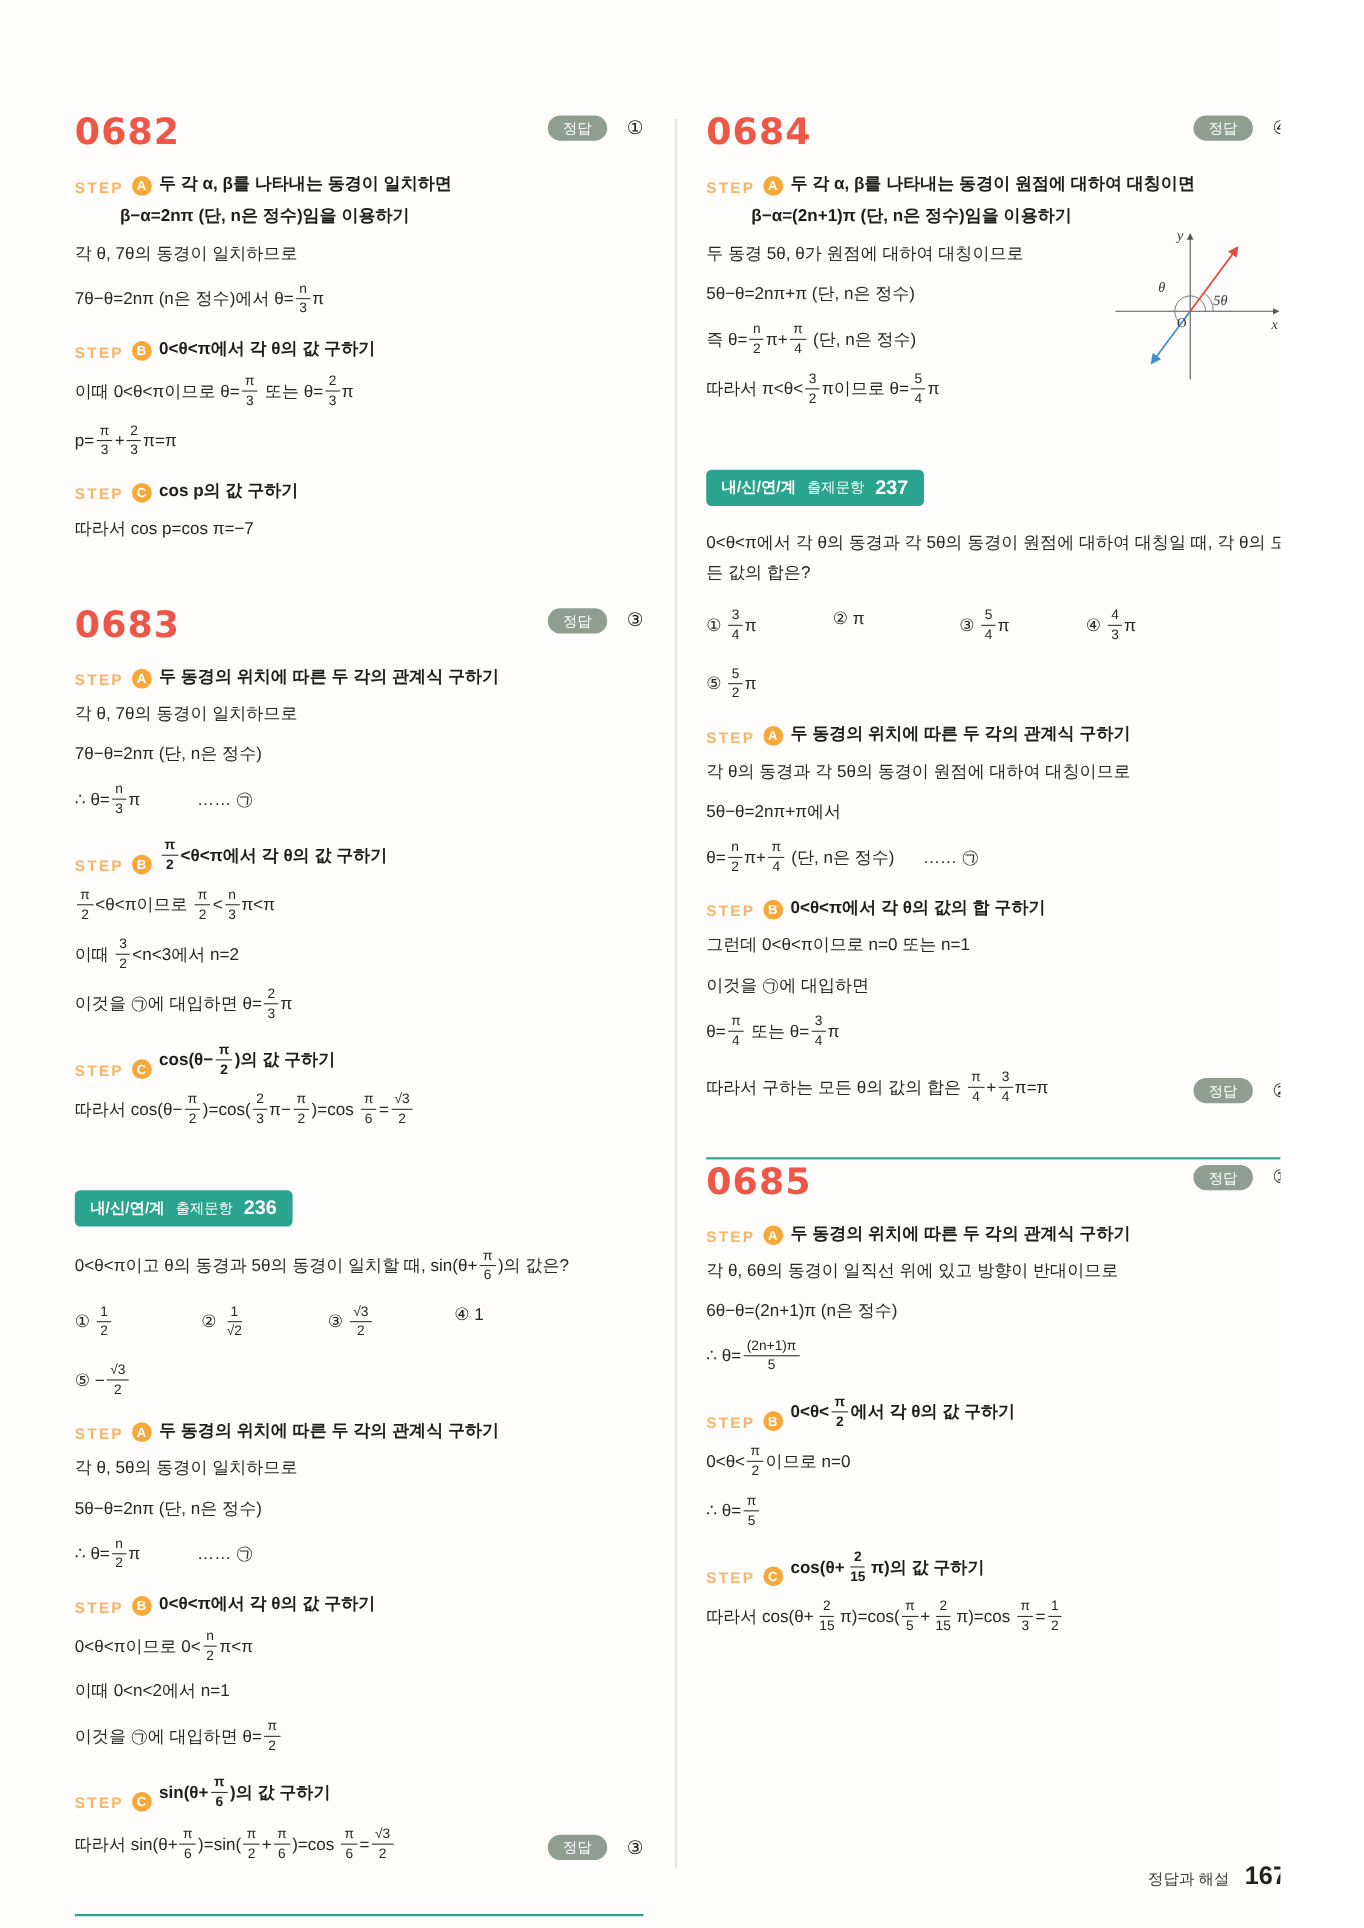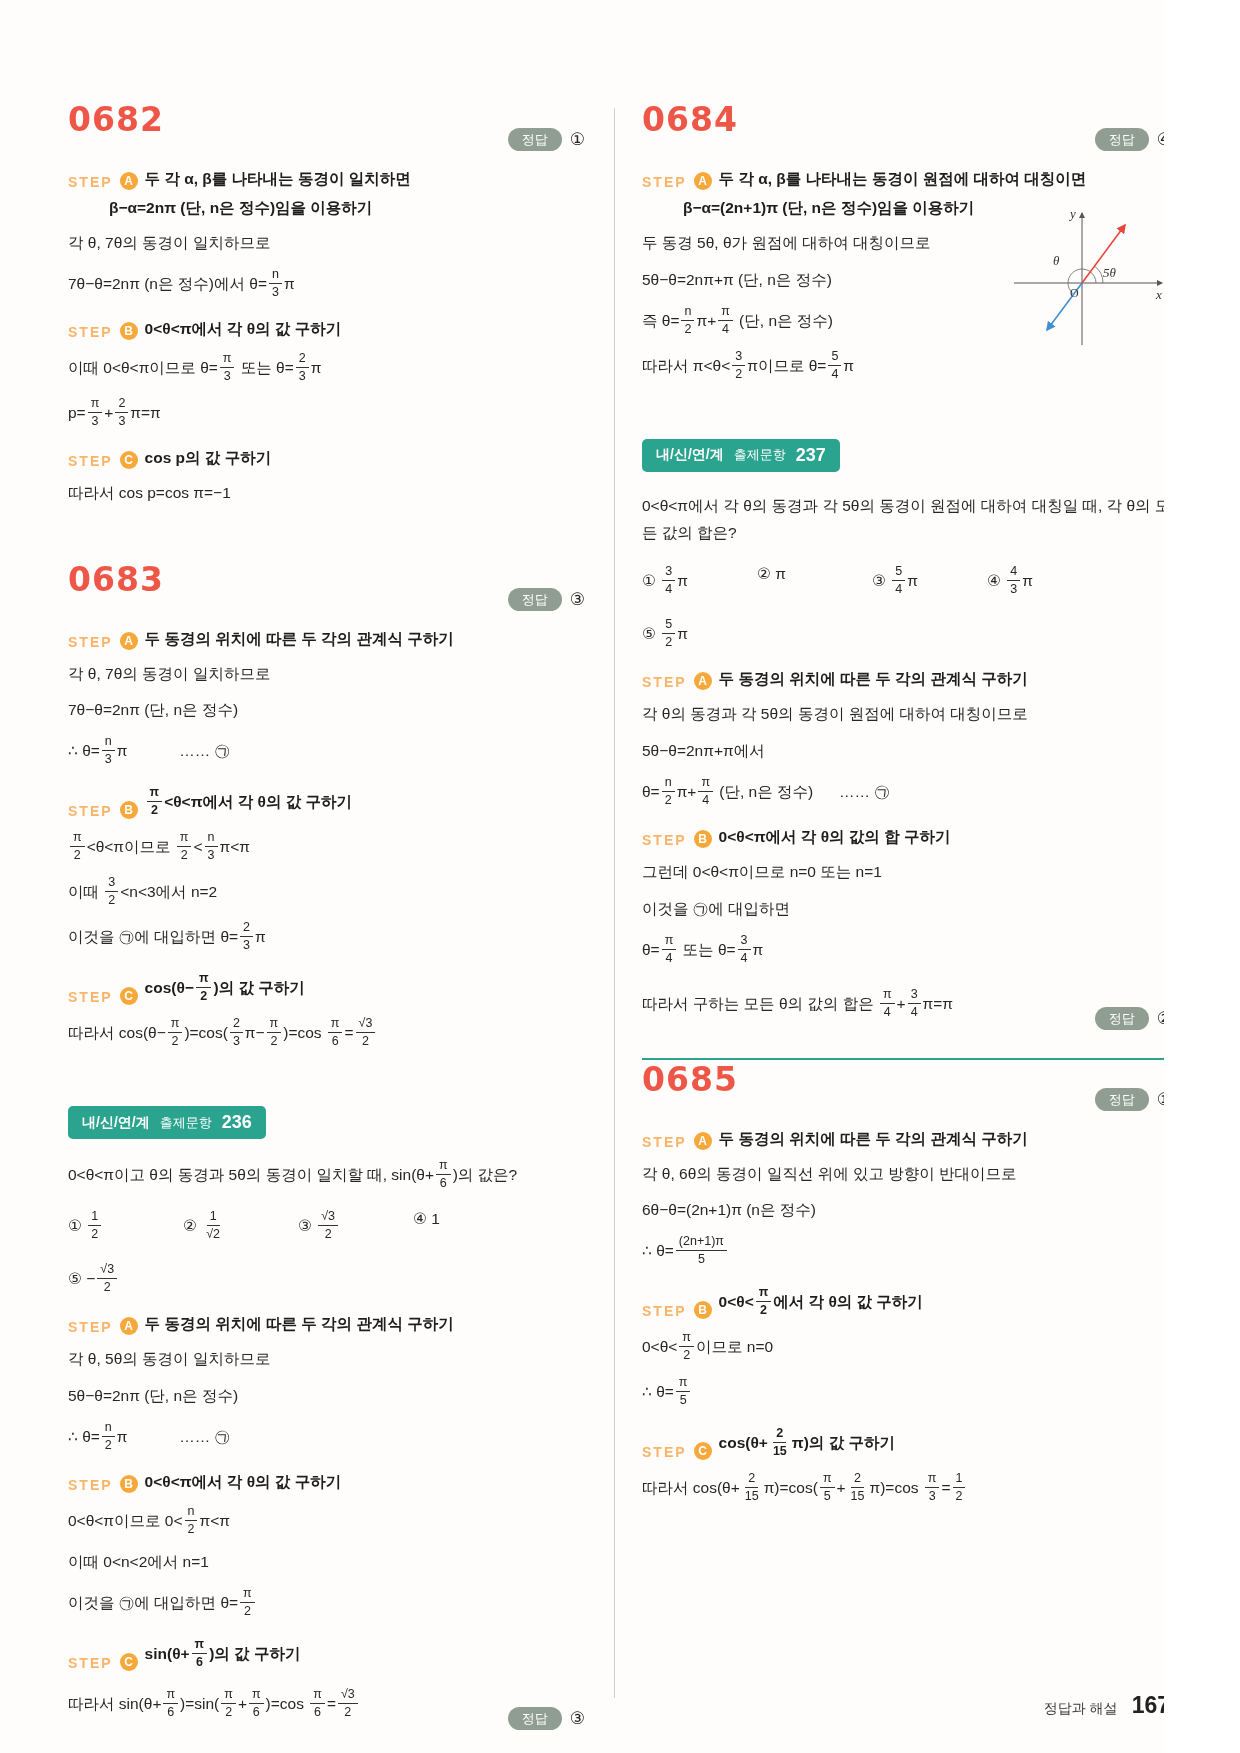--- a/index.html
+++ b/index.html
@@ -7,39 +7,39 @@
   .page{position:relative;width:1164px;height:1753px;background:#fefdfb;
         font-family:"Liberation Sans","DejaVu Sans",sans-serif;color:#262626;font-size:16px;overflow:hidden}
   .divider{position:absolute;left:614px;top:108px;width:1px;height:1590px;background:#cfcfcf}
   .col{position:absolute;top:100px}
   .col-left{left:68px;width:517px}
   .col-right{left:642px;width:530px}
 
   .problem + .problem{margin-top:54px}
   .prob-head{display:flex;justify-content:space-between;align-items:flex-start;margin-bottom:16px}
   .prob-num{font-size:33px;font-weight:700;color:#ee5747;letter-spacing:1px;font-family:"DejaVu Sans",sans-serif}
-  .answer-chip{display:inline-flex;align-items:center;gap:8px;margin-top:28px;flex:none}
+  .answer-chip{display:inline-flex;align-items:center;gap:18px;margin-top:5px;flex:none}
   .badge{background:#8f9e91;color:#fff;font-size:13px;line-height:1;padding:5px 14px;border-radius:12px}
   .ans-circle{font-size:17px;color:#222}
 
   .step{margin-top:18px}
   .step-head{display:flex;align-items:flex-end;gap:7px;margin-bottom:8px}
   .step-word{color:#f8b468;font-weight:700;font-size:14px;letter-spacing:2px}
   .step-circle{width:18px;height:18px;border-radius:50%;background:#f7a83a;color:#fff;font-size:12px;font-weight:700;
                display:inline-flex;align-items:center;justify-content:center;flex:none}
   .step-title{font-weight:700;color:#1d1d1d;font-size:15.5px}
   .step-title2{font-weight:700;color:#1d1d1d;font-size:15.5px;margin:2px 0 10px 41px}
   .line{margin:12px 0;line-height:1.6;font-size:15.5px;white-space:pre-wrap}
 
   .fr{display:inline-flex;flex-direction:column;align-items:center;vertical-align:middle;
       font-size:12.5px;line-height:1.2;margin:0 2px;transform:translateY(-1px)}
   .fr .fn{border-bottom:1px solid #333;padding:0 3px 1px}
   .fr .fd{padding:1px 3px 0}
 
-  .naesin{margin-top:56px;border-bottom:2px solid #2aa38f;padding-bottom:28px}
+  .naesin{margin-top:56px;border-bottom:2px solid #2aa38f;padding-bottom:40px}
   .naesin-head{display:inline-flex;align-items:center;gap:10px;background:#2aa38f;color:#fff;
                border-radius:5px;padding:6px 14px;margin-bottom:16px}
   .naesin-series{font-weight:700;font-size:14px}
   .naesin-sub{font-size:13px}
   .naesin-num{font-weight:700;font-size:18px}
   .question{font-size:15.5px;line-height:1.8;margin:4px 0 18px;white-space:pre-wrap}
   .choices{display:grid;grid-template-columns:repeat(4,1fr);row-gap:20px;max-width:460px;margin:16px 0 14px}
   .choice{font-size:15.5px;white-space:pre-wrap}
 
   .final-row{display:flex;justify-content:space-between;align-items:center;margin-top:6px;gap:10px}
@@ -93,21 +93,21 @@
         </div>
         <p class="line">이때 0&lt;θ&lt;π이므로 θ=<span class="fr"><span class="fn">π</span><span class="fd">3</span></span> 또는 θ=<span class="fr"><span class="fn">2</span><span class="fd">3</span></span>π</p>
         <p class="line">p=<span class="fr"><span class="fn">π</span><span class="fd">3</span></span>+<span class="fr"><span class="fn">2</span><span class="fd">3</span></span>π=π</p>
       </div>
       <div class="step">
         <div class="step-head">
           <span class="step-word">STEP</span>
           <span class="step-circle">C</span>
           <span class="step-title">cos p의 값 구하기</span>
         </div>
-        <p class="line">따라서 cos p=cos π=−1</p>
+        <p class="line">따라서 cos p=cos π=−7</p>
       </div>
     </section>
 
     <section class="problem">
       <header class="prob-head">
         <h2 class="prob-num">0683</h2>
         <span class="answer-chip">
           <span class="badge">정답</span>
           <span class="ans-circle">③</span>
         </span>

